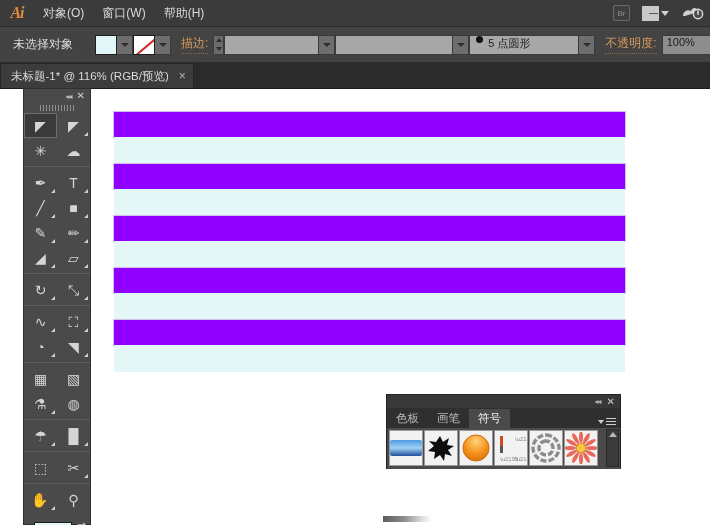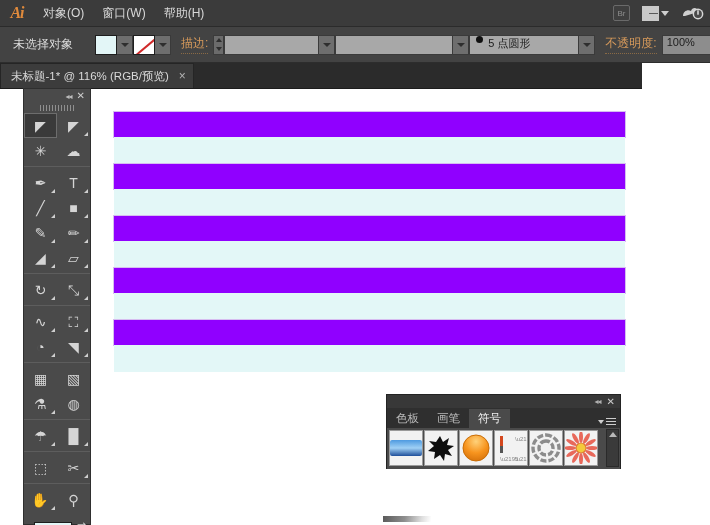--- a/index.html
+++ b/index.html
@@ -79,21 +79,21 @@
     font-size:11px; display:flex; align-items:flex-start; padding:0 4px;
   }
   .field.wide1{ width:95px; }
   .field.wide2{ width:118px; }
   .field.prof{ width:110px; }
   .field.opac{ width:56px; background:#8d8d8d; }
   .dot-ico{ width:7px;height:7px;border-radius:50%;background:#101010; margin-right:5px; margin-left:2px;}
 
   
   .tabbar{
-    position:absolute; left:0; top:63px; width:642px; height:26px;
+    position:absolute; left:0; top:63px; width:710px; height:26px;
     background:#2b2b2b; border-bottom:1px solid #1c1c1c;
     display:flex; align-items:flex-end;
   }
   .doctab{
     height:25px; background:#3c3c3c; border:1px solid #252525; border-bottom:none;
     display:flex; align-items:center; padding:0 7px 0 10px; gap:10px;
     font-size:11.5px; color:#d9d9d9; white-space:nowrap;
   }
   .tab-close{ color:#b4b4b4; font-size:12px; line-height:1; }
 

